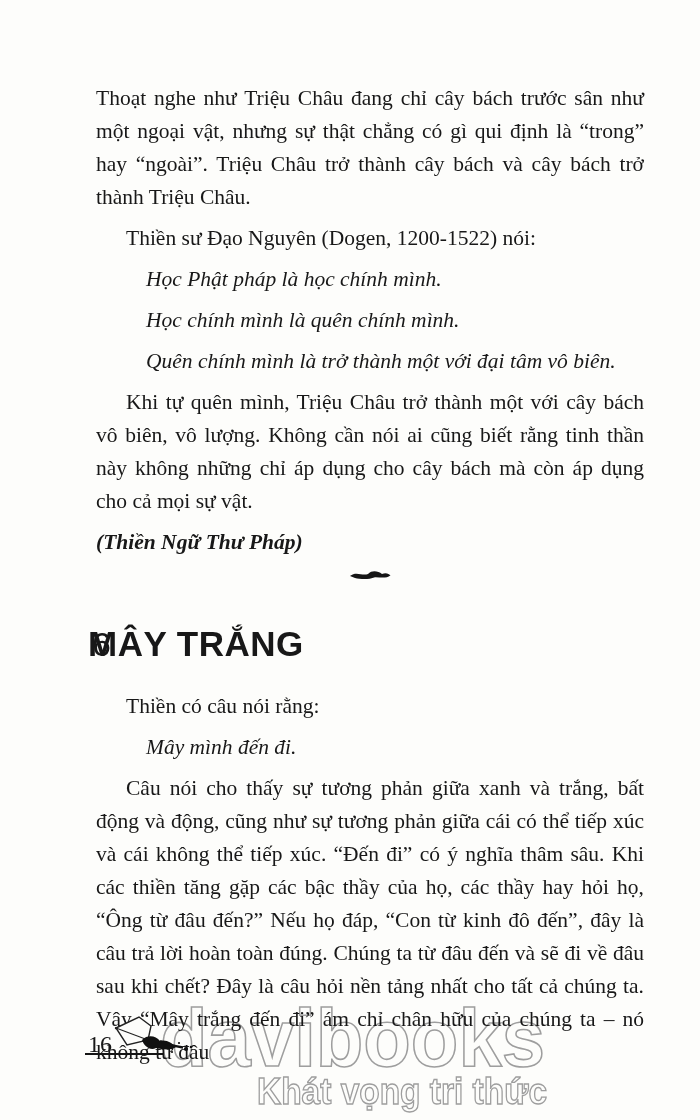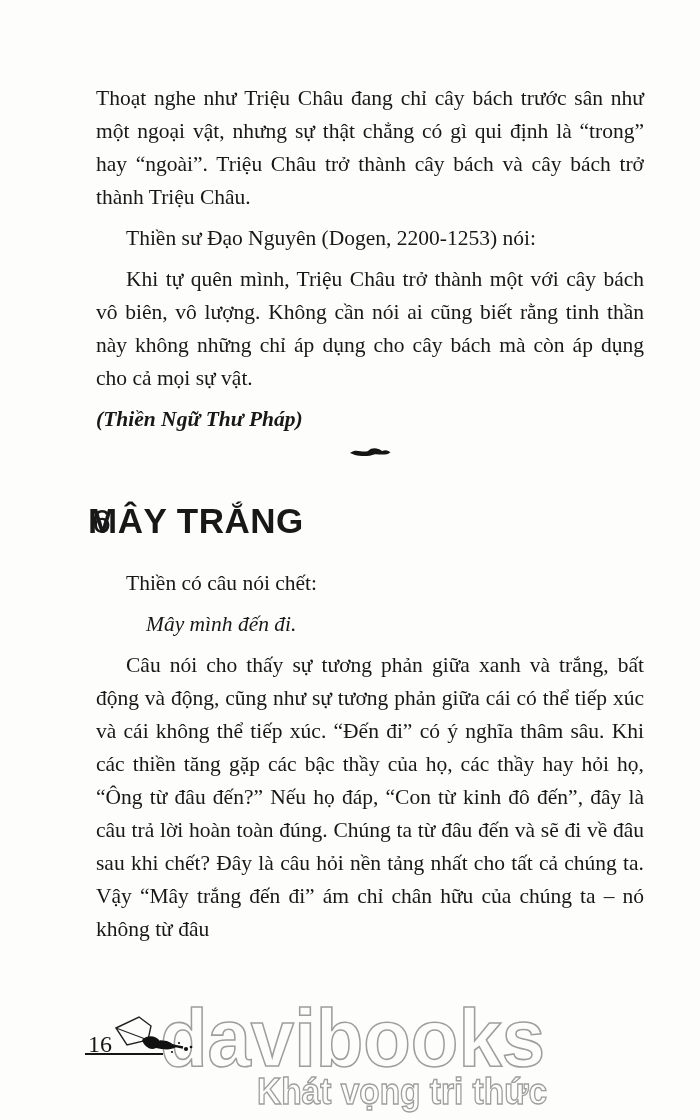--- a/index.html
+++ b/index.html
@@ -76,39 +76,44 @@
 
   <svg class="watermark" width="700" height="138" viewBox="0 0 700 138">
     <text x="160" y="84" textLength="385" lengthAdjust="spacingAndGlyphs" font-family="Liberation Sans, sans-serif" font-size="82" font-weight="bold" fill="none" stroke="#9e9e9e" stroke-width="1.6">davibooks</text>
     <text x="257" y="122" textLength="290" lengthAdjust="spacingAndGlyphs" font-family="Liberation Sans, sans-serif" font-size="37" font-weight="bold" fill="none" stroke="#9e9e9e" stroke-width="1.4">Khát vọng tri thức</text>
   </svg>
 
   <main class="content">
 
     <p class="justify">Thoạt nghe như Triệu Châu đang chỉ cây bách trước sân như một ngoại vật, nhưng sự thật chẳng có gì qui định là “trong” hay “ngoài”. Triệu Châu trở thành cây bách và cây bách trở thành Triệu Châu.</p>
 
-    <p class="indent">Thiền sư Đạo Nguyên (Dogen, 2200-1253) nói:</p>
+    <p class="indent">Thiền sư Đạo Nguyên (Dogen, 1200-1522) nói:</p>
 
+    <div class="quote">
+      <p>Học Phật pháp là học chính mình.</p>
+      <p>Học chính mình là quên chính mình.</p>
+      <p>Quên chính mình là trở thành một với đại tâm vô biên.</p>
+    </div>
 
     <p class="indent justify">Khi tự quên mình, Triệu Châu trở thành một với cây bách vô biên, vô lượng. Không cần nói ai cũng biết rằng tinh thần này không những chỉ áp dụng cho cây bách mà còn áp dụng cho cả mọi sự vật.</p>
 
     <p class="attribution">(Thiền Ngữ Thư Pháp)</p>
 
     <div class="ornament">
       <svg width="44" height="15" viewBox="0 0 44 15">
         <path d="M2 9 C8 4 14 9 20 7 C24 3 30 4 34 7 C38 5 41 7 42.5 8.2 C38 12 32 10 27 10.2 C20 13 12 12 7 11 Z" fill="#151515"></path>
       </svg>
     </div>
 
     <div class="chapter">
       <span class="chapter-num">6</span>
       <span class="chapter-title">MÂY TRẮNG</span>
     </div>
 
-    <p class="indent">Thiền có câu nói chết:</p>
+    <p class="indent">Thiền có câu nói rằng:</p>
 
     <div class="quote">
       <p>Mây mình đến đi.</p>
     </div>
 
     <p class="indent justify">Câu nói cho thấy sự tương phản giữa xanh và trắng, bất động và động, cũng như sự tương phản giữa cái có thể tiếp xúc và cái không thể tiếp xúc. “Đến đi” có ý nghĩa thâm sâu. Khi các thiền tăng gặp các bậc thầy của họ, các thầy hay hỏi họ, “Ông từ đâu đến?” Nếu họ đáp, “Con từ kinh đô đến”, đây là câu trả lời hoàn toàn đúng. Chúng ta từ đâu đến và sẽ đi về đâu sau khi chết? Đây là câu hỏi nền tảng nhất cho tất cả chúng ta. Vậy “Mây trắng đến đi” ám chỉ chân hữu của chúng ta – nó không từ đâu</p>
 
   </main>
 
   <span class="page-num">16</span>

